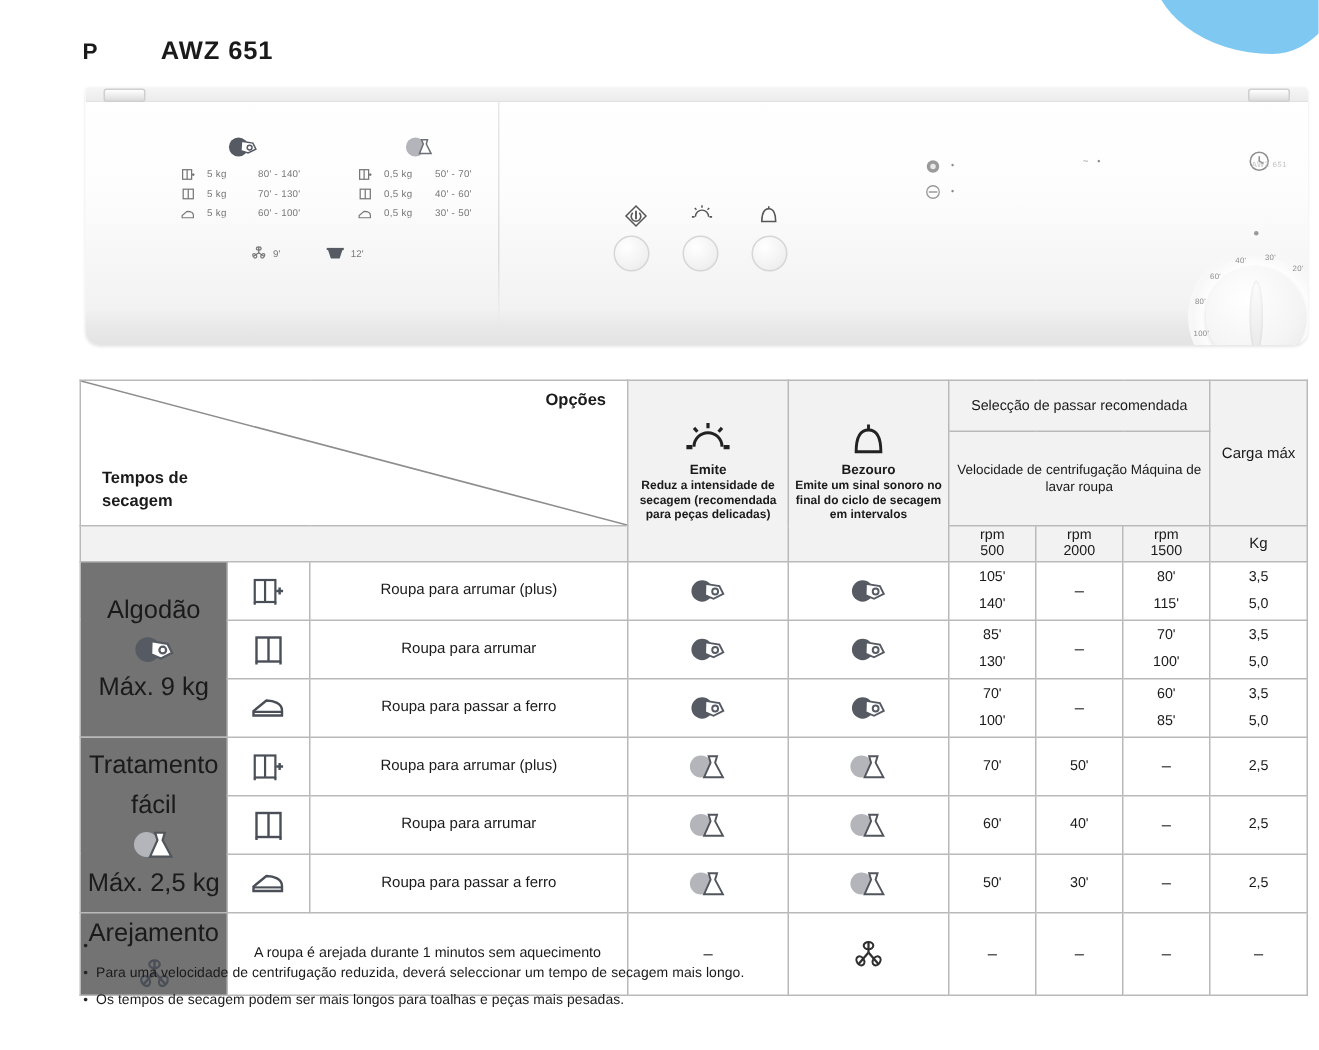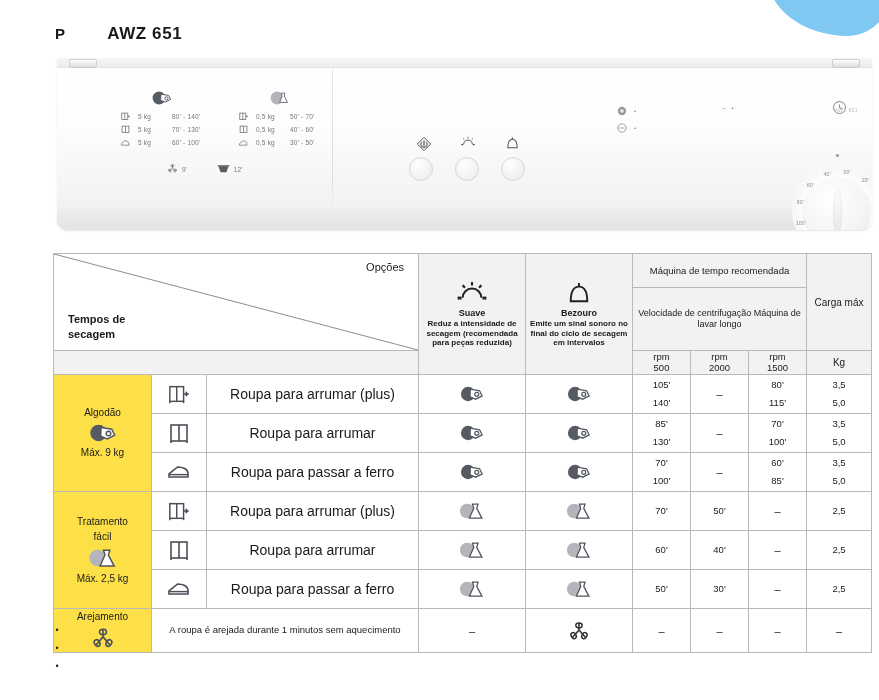--- a/index.html
+++ b/index.html
@@ -135,44 +135,44 @@
   }
   .shade{background:#f2f2f2;}
   .hdr-opcoes{
     position:relative;height:96px;
     background:#ffffff;
   }
   .hdr-opcoes .diag{
     position:absolute;left:0;top:0;width:100%;height:100%;
   }
   .hdr-opcoes .opt-label{
-    position:absolute;right:14px;top:7px;font-weight:normal;font-size:11px;
+    position:absolute;right:14px;top:7px;font-weight:bold;font-size:11px;
   }
   .hdr-opcoes .tempos-label{
     position:absolute;left:14px;bottom:8px;font-weight:bold;font-size:11px;text-align:left;line-height:1.35;
   }
   .opt-cell{
     background:#f2f2f2;padding:5px 3px 6px 3px;
   }
   .opt-cell .oc-icon{height:26px;display:flex;align-items:center;justify-content:center;}
   .opt-cell .oc-title{font-weight:bold;font-size:9px;margin-top:2px;}
   .opt-cell .oc-desc{font-weight:bold;font-size:8px;line-height:1.18;margin-top:1px;}
   .sel-top{background:#f2f2f2;font-weight:bold;font-size:9.5px;line-height:1.25;padding:5px 2px;}
   .sel-mid{background:#f2f2f2;font-weight:bold;font-size:9px;line-height:1.25;padding:3px 2px;}
   .rpm-cell{background:#f2f2f2;font-weight:bold;font-size:9.5px;line-height:1.2;padding:4px 2px 5px;}
   .carga-top{background:#f2f2f2;font-weight:bold;font-size:10px;padding:6px 2px;}
   .carga-kg{background:#f2f2f2;font-weight:bold;font-size:10px;padding:6px 2px;}
   
   .famcell{
-    background:#fde047;font-size:10px;line-height:1.55;padding:7px 4px;
+    background:#737373;font-size:17px;line-height:1.55;padding:7px 4px;
   }
   .famcell .fam-icon{display:flex;justify-content:center;margin:2px 0;}
   .progicon{height:38px;}
   .progicon .pi{display:flex;align-items:center;justify-content:center;height:100%;}
-  .progname{font-size:14px;text-align:right;padding-right:12px;}
+  .progname{font-size:10px;text-align:right;padding-right:12px;}
   .optmark{height:38px;}
   .optmark .om{display:flex;align-items:center;justify-content:center;height:100%;}
   .numcell{font-weight:bold;font-size:9.5px;line-height:1.9;}
   .dash{font-weight:bold;font-size:11px;}
   .arej-text{
     text-align:left;padding:8px 0 8px 10px;font-weight:bold;font-size:9.5px;line-height:1.35;
   }
   
   .notes{
     position:absolute;left:50px;top:623px;width:800px;
@@ -406,38 +406,38 @@
         <div class="oc-icon">
           <svg width="34" height="24" viewBox="0 0 24 18" aria-hidden="true">
             <path d="M5 12.6 A6.6 6.6 0 0 1 19 12.6" fill="none" stroke="#222" stroke-width="1.5"></path>
             <line x1="12" y1="0.8" x2="12" y2="3.4" stroke="#222" stroke-width="1.6"></line>
             <line x1="5.0" y1="3.2" x2="6.7" y2="5.1" stroke="#222" stroke-width="1.6"></line>
             <line x1="19.0" y1="3.2" x2="17.3" y2="5.1" stroke="#222" stroke-width="1.6"></line>
             <line x1="1.2" y1="12.8" x2="4.2" y2="12.8" stroke="#222" stroke-width="2.2"></line>
             <line x1="19.8" y1="12.8" x2="22.8" y2="12.8" stroke="#222" stroke-width="2.2"></line>
           </svg>
         </div>
-        <div class="oc-title">Suave</div>
-        <div class="oc-desc">Reduz a intensidade de secagem (recomendada para peças reduzida)</div>
+        <div class="oc-title">Emite</div>
+        <div class="oc-desc">Reduz a intensidade de secagem (recomendada para peças delicadas)</div>
       </td>
       <td class="opt-cell" rowspan="3">
         <div class="oc-icon">
           <svg width="22" height="25" viewBox="0 0 16 18" aria-hidden="true">
             <path d="M2 14.6 C2 8 3.6 4 8 4 C12.4 4 14 8 14 14.6 Z" fill="none" stroke="#222" stroke-width="1.4"></path>
             <line x1="8" y1="1.4" x2="8" y2="4" stroke="#222" stroke-width="1.4"></line>
           </svg>
         </div>
         <div class="oc-title">Bezouro</div>
         <div class="oc-desc">Emite um sinal sonoro no final do ciclo de secagem em intervalos</div>
       </td>
-      <td class="sel-top" colspan="3">Máquina de tempo recomendada</td>
+      <td class="sel-top" colspan="3">Selecção de passar recomendada</td>
       <td class="carga-top" rowspan="2">Carga máx</td>
     </tr>
     <tr>
-      <td class="sel-mid" colspan="3">Velocidade de centrifugação Máquina de lavar longo</td>
+      <td class="sel-mid" colspan="3">Velocidade de centrifugação Máquina de lavar roupa</td>
     </tr>
     <tr>
       <td class="shade" colspan="3"></td>
       <td class="rpm-cell">
         <div>rpm</div>
         <div>500</div>
       </td>
       <td class="rpm-cell">
         <div>rpm</div>
         <div>2000</div>
@@ -711,17 +711,19 @@
     </tr>
   </tbody>
 </table>
 
 <div class="notes">
   <div class="note">
     <span class="bullet">•</span>
   </div>
   <div class="note">
     <span class="bullet">•</span>
+    <span class="ntext">Para uma velocidade de centrifugação reduzida, deverá seleccionar um tempo de secagem mais longo.</span>
   </div>
   <div class="note">
     <span class="bullet">•</span>
+    <span class="ntext">Os tempos de secagem podem ser mais longos para toalhas e peças mais pesadas.</span>
   </div>
 </div>
 
 </body></html>

